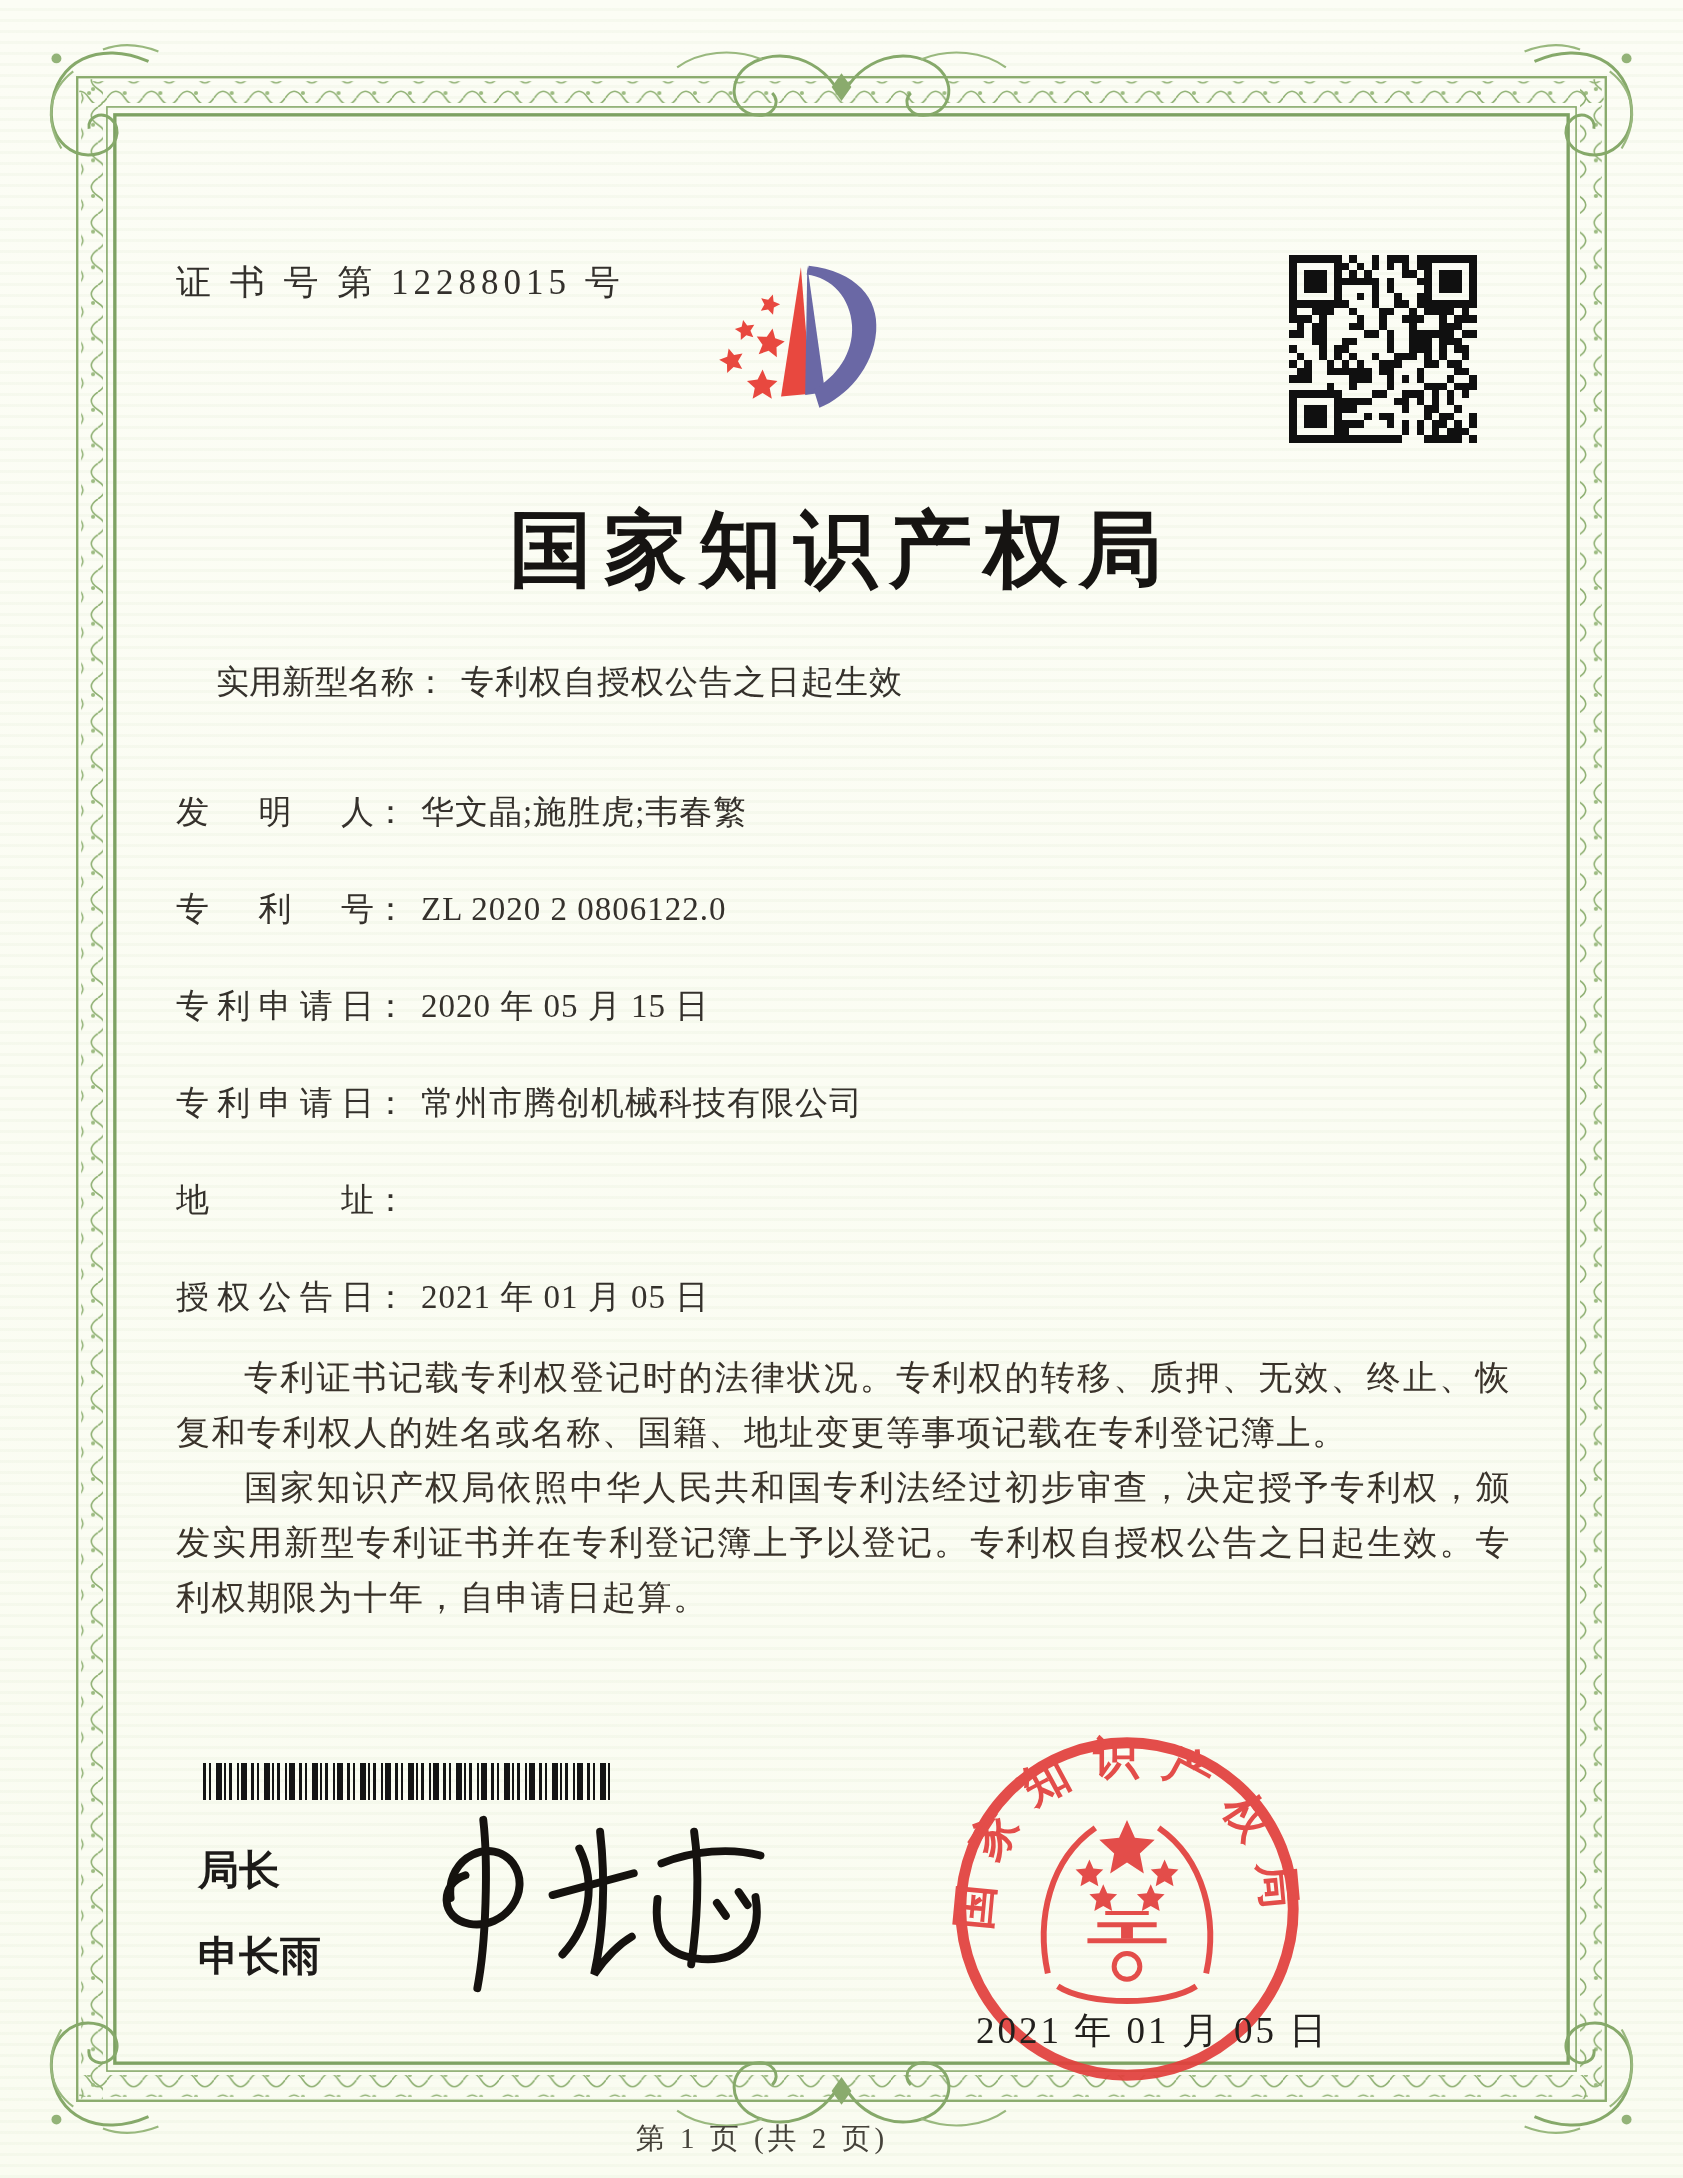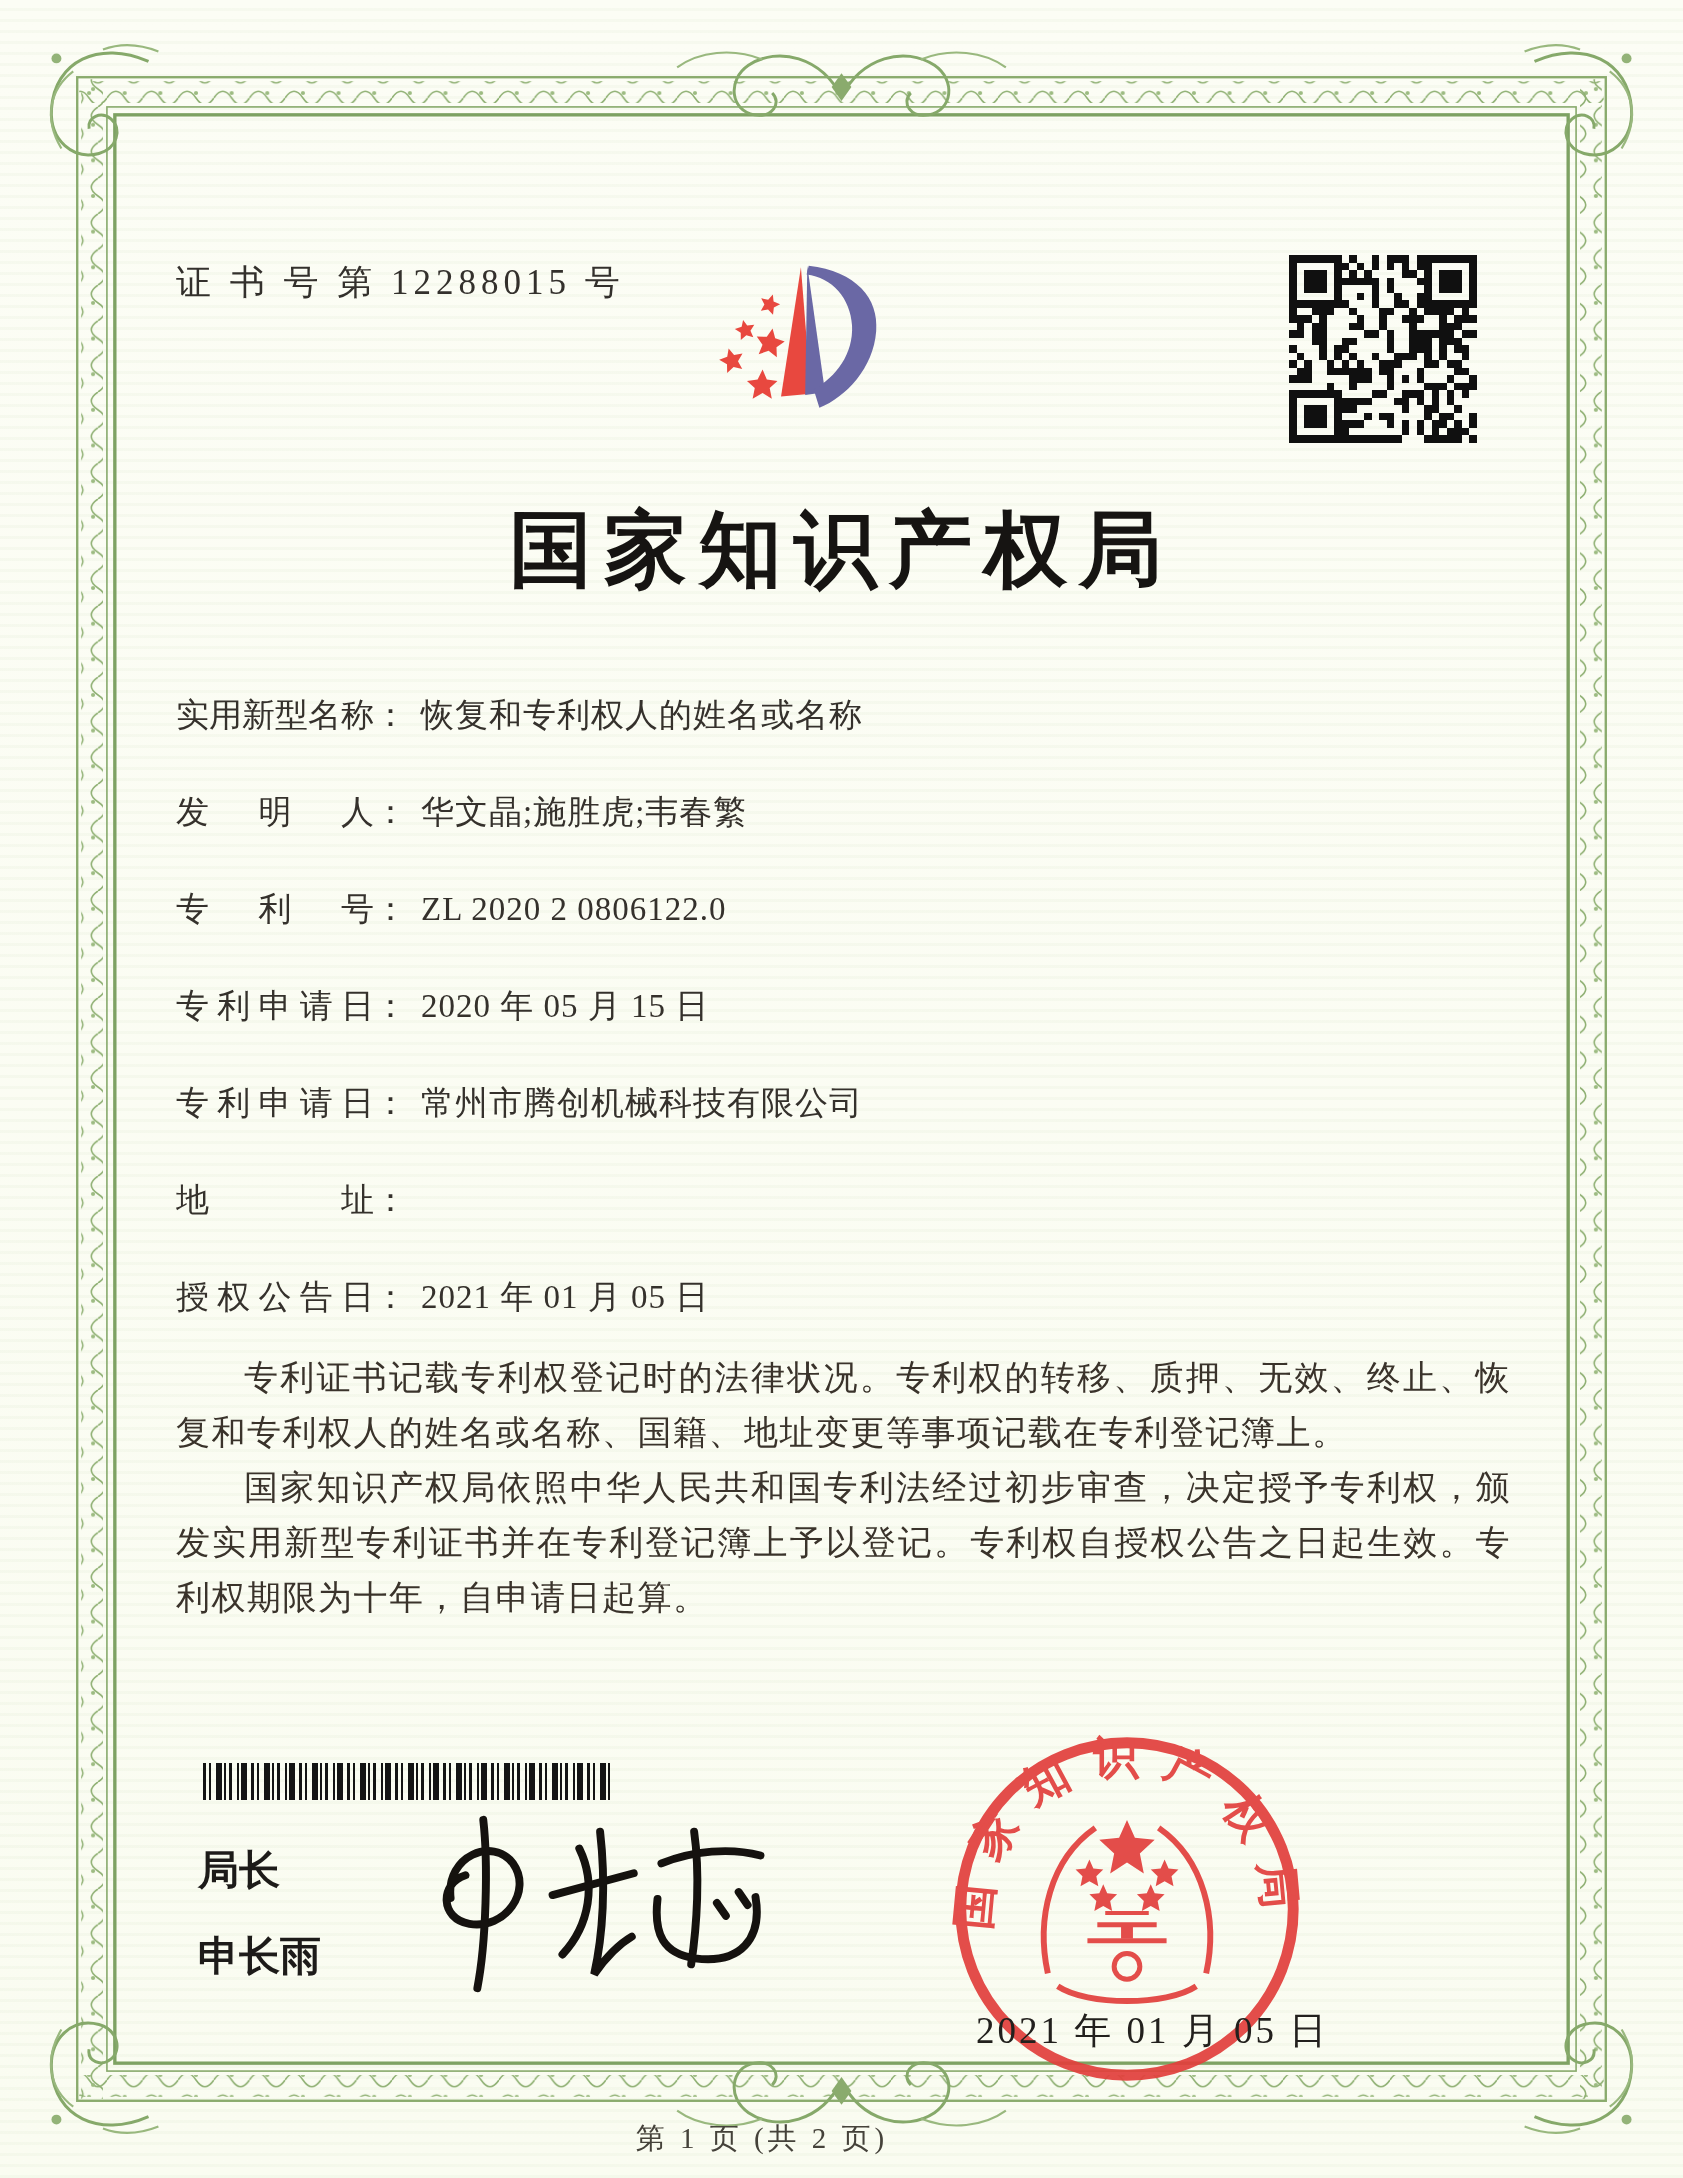--- a/index.html
+++ b/index.html
@@ -17,21 +17,21 @@
   .logo-svg { position:absolute; left:693px; top:240px; width:213px; height:198px; }
   .qr { position:absolute; left:1289px; top:255px; width:188px; height:188px;
         display:grid; grid-template-rows:repeat(25,1fr); grid-template-columns:repeat(25,1fr); }
   .qr div { background:#101010; }
   .title { position:absolute; left:0; right:0; top:495px; text-align:center;
            font-size:83px; font-weight:bold; letter-spacing:12px; color:#161412; }
   .frow { position:absolute; left:176px; display:flex; align-items:baseline; font-size:33px; color:#35312c; white-space:nowrap; }
   .flabel { display:inline-block; width:198px; text-align:justify; text-align-last:justify; }
   .fcolon::before { content:"："; }
   .fvalue { margin-left:14px; letter-spacing:1px; }
-  .row1{top:693px;} .row2{top:790px;} .row3{top:887px;} .row4{top:984px;}
+  .row1{top:660px;margin-left:40px;} .row2{top:790px;} .row3{top:887px;} .row4{top:984px;}
   .row5{top:1081px;} .row6{top:1178px;} .row7{top:1275px;}
   .frow-right { left:804px; }
   .frow-right .flabel { width:184px; }
   .body-text { position:absolute; left:176px; top:1350px; width:1335px;
                font-size:34px; line-height:55px; color:#3a332b; text-align:justify; letter-spacing:1.5px; }
   .body-text p { text-indent:2em; }
   .barcode { position:absolute; left:203px; top:1763px; width:408px; height:37px;
     background:repeating-linear-gradient(90deg,
       #141414 0 3px, transparent 3px 6px, #141414 6px 8px, transparent 8px 13px,
       #141414 13px 19px, transparent 19px 21px, #141414 21px 23px, transparent 23px 26px,
@@ -437,21 +437,21 @@
       <div style="grid-row:25;grid-column:22"></div>
       <div style="grid-row:25;grid-column:23"></div>
       <div style="grid-row:25;grid-column:25"></div>
     </div>
 
   <div class="title">国家知识产权局</div>
 
   <div class="frow row1">
     <span class="flabel">实用新型名称</span>
       <span class="fcolon"></span>
-    <span class="fvalue">恢复和专利权人的姓名或名称</span>
+    <span class="fvalue">专利权自授权公告之日起生效</span>
   </div>
   <div class="frow row2">
     <span class="flabel">发明人</span>
       <span class="fcolon"></span>
     <span class="fvalue">华文晶;施胜虎;韦春繁</span>
   </div>
   <div class="frow row3">
     <span class="flabel">专利号</span>
       <span class="fcolon"></span>
     <span class="fvalue">ZL 2020 2 0806122.0</span>

